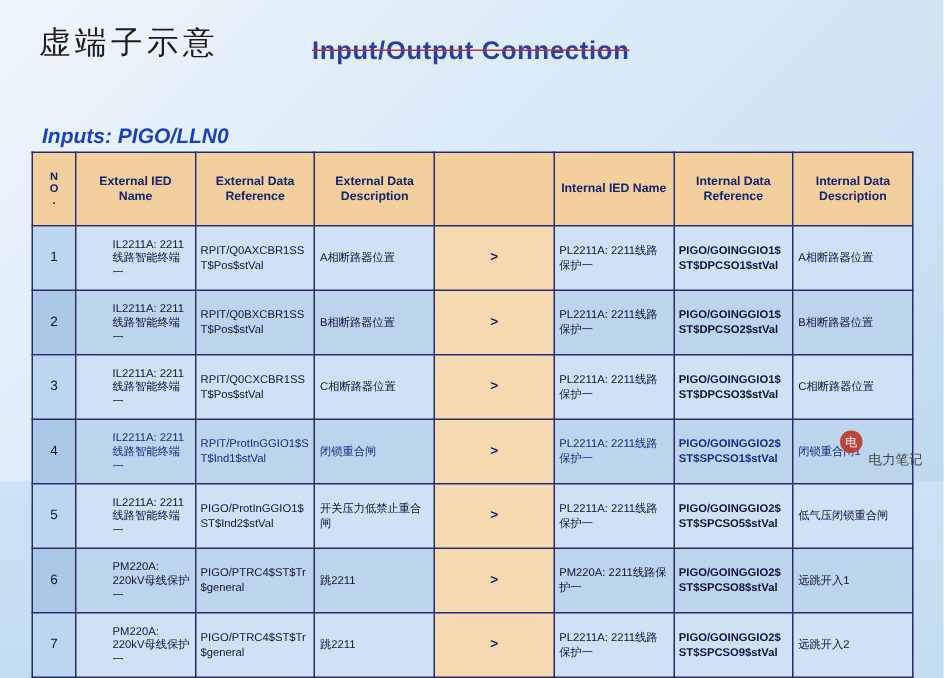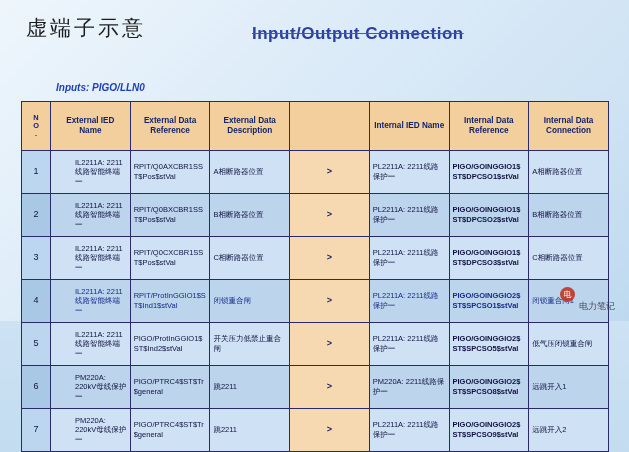--- a/index.html
+++ b/index.html
@@ -33,31 +33,29 @@
   .title-en {
     position: absolute;
     left: 208px;
     top: 24px;
     font-size: 17px;
     color: #2b3fa0;
     font-weight: bold;
     letter-spacing: 0.5px;
     text-decoration: line-through;
     text-decoration-color: #b03a3a;
-    margin-left: 44px;
   }
   .subtitle {
     position: absolute;
     left: 28px;
     top: 82px;
-    font-size: 10px;
+    font-size: 14px;
     color: #1c3fbb;
     font-weight: bold;
     font-style: italic;
-    margin-left: 28px;
   }
   .table-wrap {
     position: absolute;
     left: 21px;
     top: 101px;
     width: 588px;
   }
   table {
     border-collapse: collapse;
     width: 588px;
@@ -168,21 +166,21 @@
               <span>O</span>
               <span>.</span>
             </span>
           </th>
           <th>External IED Name</th>
           <th>External Data Reference</th>
           <th>External Data Description</th>
           <th></th>
           <th>Internal IED Name</th>
           <th>Internal Data Reference</th>
-          <th>Internal Data Connection</th>
+          <th>Internal Data Description</th>
         </tr>
       </thead>
       <tbody>
         <tr>
           <td class="cell-no">1</td>
           <td class="c-ext-ied">IL2211A: 2211线路智能终端一</td>
           <td class="c-ext-ref">RPIT/Q0AXCBR1SST$Pos$stVal</td>
           <td class="c-ext-desc">A相断路器位置</td>
           <td class="c-arrow">&gt;</td>
           <td class="c-int-ied">PL2211A: 2211线路保护一</td>

